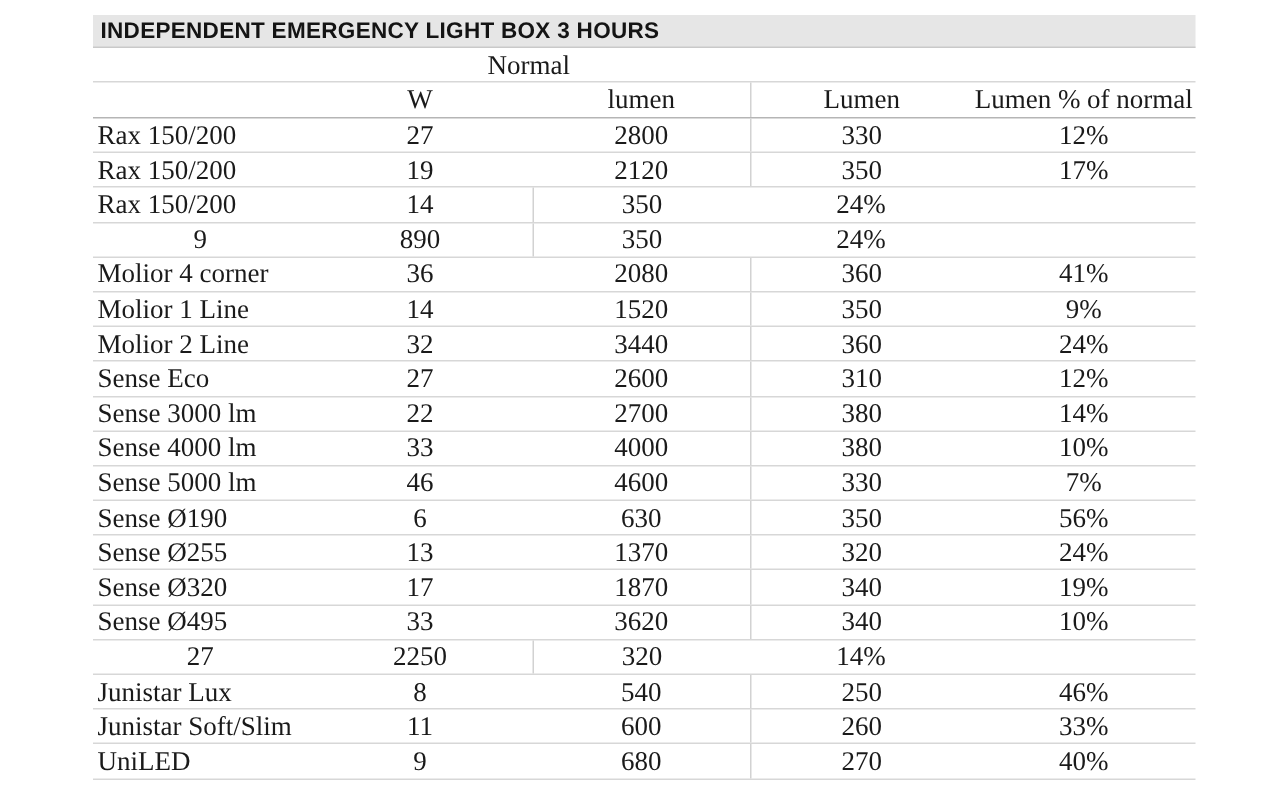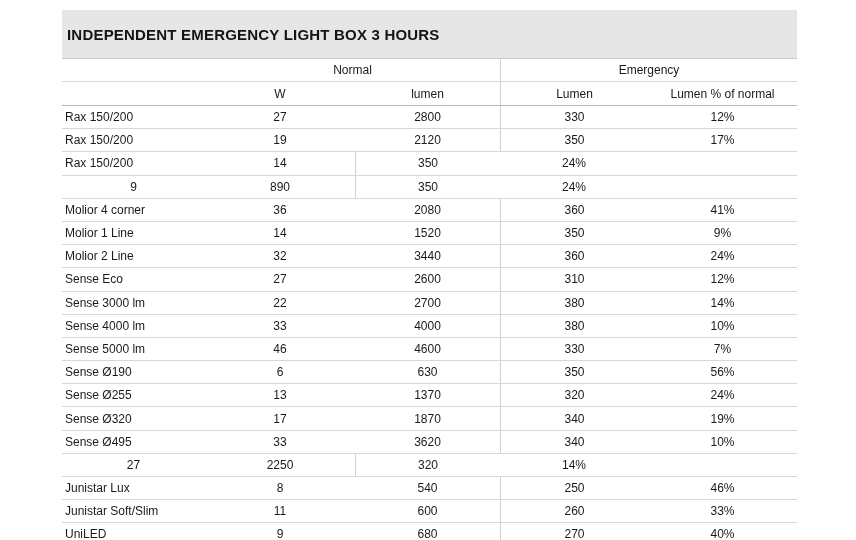--- a/index.html
+++ b/index.html
@@ -9,38 +9,39 @@
     font-family:"Liberation Sans","DejaVu Sans",sans-serif;
     color:var(--text,#1a1a1a);
     overflow:hidden;
     position:relative;
   }
   .table-wrap{
     position:absolute;
     left:62px;top:10px;width:735px;
   }
   .title-bar{
-    height:49px;
+    height:22px;
     background:var(--title-bg,#e6e6e6);
     border-bottom:1px solid var(--title-line,#c9c9c9);
     box-sizing:border-box;
     display:flex;align-items:center;
     padding-left:5px;
     font-size:15px;
     font-weight:700;
     letter-spacing:.2px;
     color:#141414;
     white-space:nowrap;
   }
   .row{
     display:grid;
     grid-template-columns:143px 150px 145px 148px 149px;
     box-sizing:border-box;
     border-bottom:1px solid var(--row-line,#d7d7d7);
-    font-size:12px;
+    font-size:18px;
+    font-family:Liberation Serif, serif;
   }
   .group-row{
     grid-template-columns:143px 295px 297px;
     height:23px;
   }
   .head-row{
     height:24px;
     border-bottom:1px solid var(--head-line,#b5b5b5);
   }
   .data-row{height:23.2px;}
@@ -57,21 +58,20 @@
 </head>
 <body style="--title-bg: #e6e6e6; --title-line: #c9c9c9; --row-line: #d7d7d7; --head-line: #b5b5b5; --divider: #d2d2d2; --text: #1a1a1a;">
 
 <div class="table-wrap">
 
   <div class="title-bar">INDEPENDENT EMERGENCY LIGHT BOX 3 HOURS</div>
 
   <div class="row group-row">
     <div class="cell c0 g-blank"></div>
     <div class="cell g-normal">Normal</div>
-    <div class="cell g-emergency">Emergency</div>
   </div>
 
   <div class="row head-row">
     <div class="cell c0"></div>
     <div class="cell c1">W</div>
     <div class="cell c2">lumen</div>
     <div class="cell c3">Lumen</div>
     <div class="cell c4">Lumen % of normal</div>
   </div>
 

